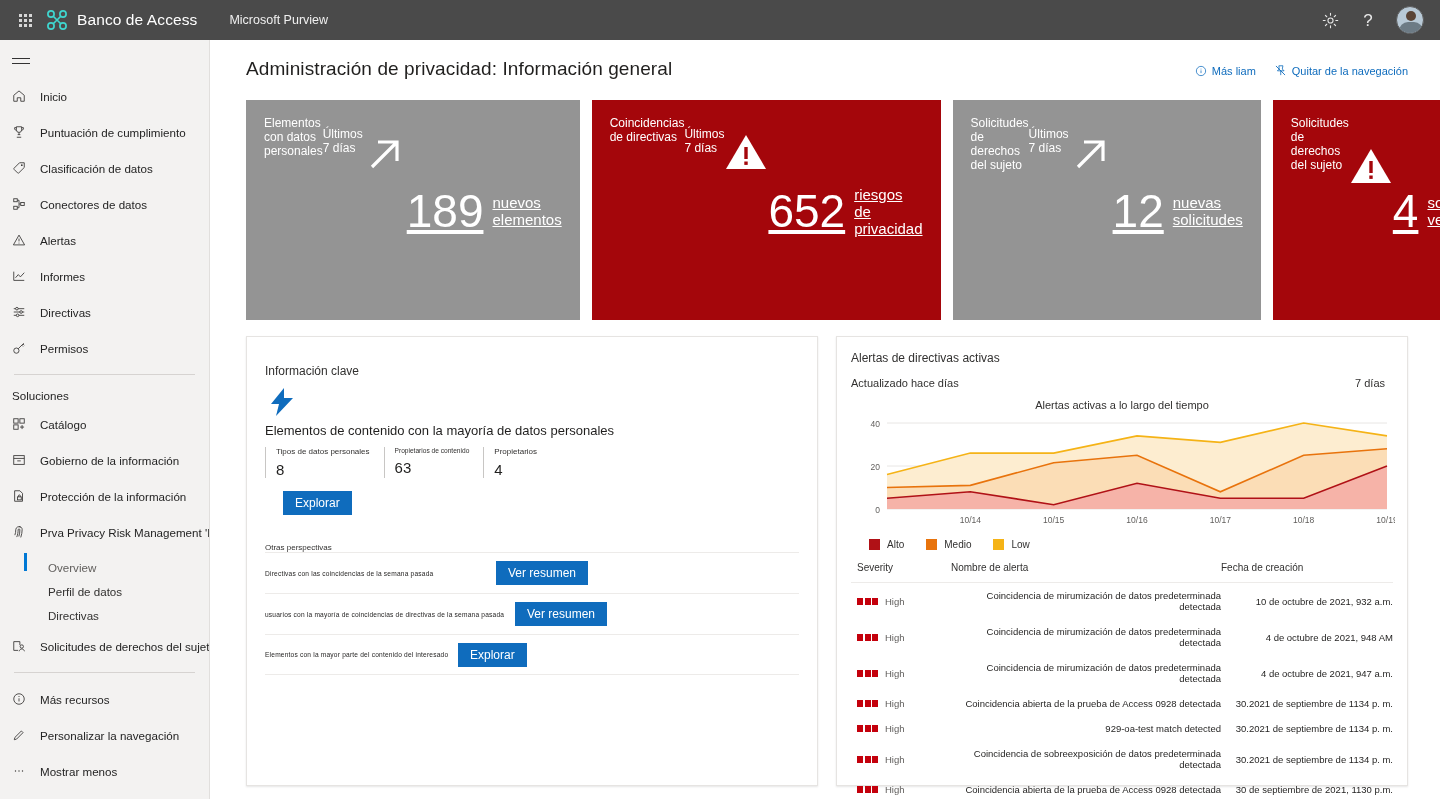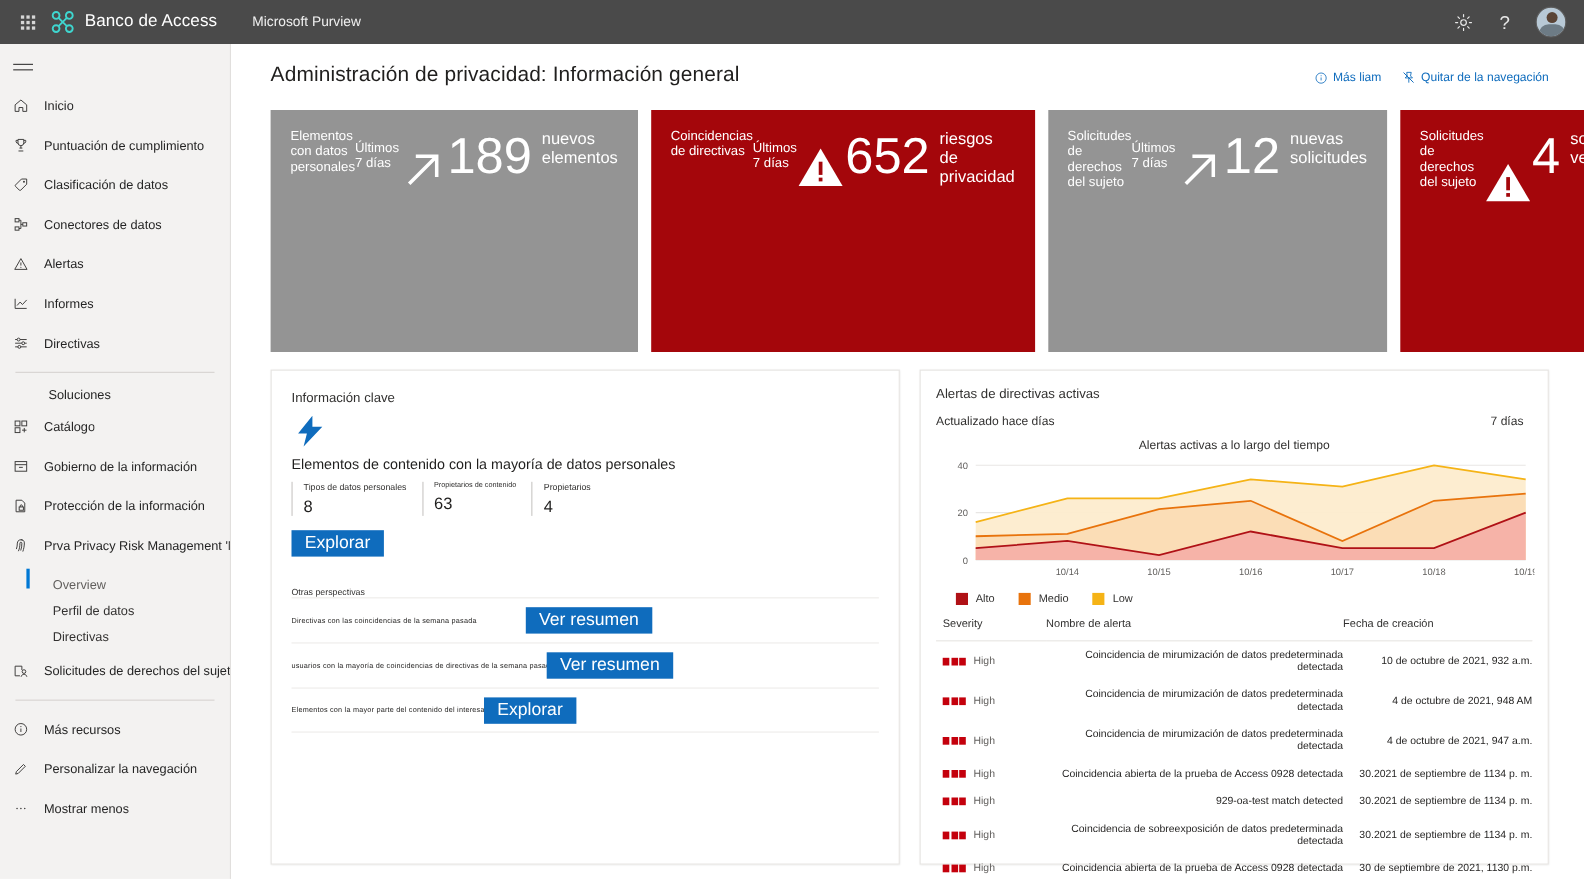--- a/index.html
+++ b/index.html
@@ -46,21 +46,21 @@
   .hamburger { height:34px; display:flex; align-items:center; padding-left:12px; cursor:pointer; }
   .hamburger .bars { width:18px; }
   .hamburger .bars i { display:block; height:1.4px; background:#333; margin:3.2px 0; }
   .navitem {
     height:36px; display:flex; align-items:center; padding-left:12px; cursor:pointer;
     font-size:11.6px; color:#242424; white-space:nowrap;
   }
   .navitem .ico { width:24px; flex:none; display:flex; align-items:center; justify-content:flex-start; color:#3b3a39; }
   .navitem .lbl { padding-left:4px; overflow:hidden; }
   .navsep { height:1px; background:#d6d3d1; margin:8px 14px 8px 14px; }
-  .navgroup { font-size:11.6px; color:#242424; padding:6px 0 4px 12px; font-weight:400;margin-left:32px; }
+  .navgroup { font-size:11.6px; color:#242424; padding:6px 0 4px 12px; font-weight:400; }
   .subitem {
     height:24px; display:flex; align-items:flex-end; font-size:11.6px; color:#323130;
     padding-left:48px; cursor:pointer; position:relative;
   }
   .subitem.sel { color:#605e5c; }
   .subitem.sel:before {
     content:""; position:absolute; left:24px; top:3px; bottom:3px; width:2.5px; background:#0078d4;
   }
 
   
@@ -77,45 +77,45 @@
   .kpis { display:flex; gap:12px; margin-top:20px; }
   .kpi {
     flex:1; height:220px; padding:16px 18px; color:#fff; position:relative;
     display:flex; flex-direction:row;
   }
   .kpi.grey { background:#949494; }
   .kpi.red  { background:#a4060b; }
   .kpi .k-title { font-size:12px; font-weight:400; }
   .kpi .k-sub { font-size:12px; margin-top:11px; }
   .kpi .k-icon { margin-top:16px; height:44px; }
-  .kpi .k-valrow { display:flex; align-items:flex-start; margin-top:2px; }
+  .kpi .k-valrow { display:flex; align-items:center; margin-top:2px;text-decoration:underline; }
   .kpi .k-val { font-size:46px; font-weight:300; line-height:1; }
   .kpi .k-unit { font-size:15px; margin-left:9px; }
   .arrow-up svg, .warn svg { display:block; }
 
   
   .panels { display:flex; gap:18px; margin-top:16px; }
   .panel { background:#fff; border:1px solid #e6e4e2; box-shadow:0 .6px 1.8px rgba(0,0,0,.10); }
-  .panel-left  { width:572px; height:450px; padding:17px 18px 0 18px; }
+  .panel-left  { width:572px; height:450px; padding:27px 18px 0 18px; }
   .panel-right { width:572px; height:450px; padding:14px 14px 0 14px; }
   .panel-h { font-size:12px; color:#323130; }
 
   .bolt { margin-top:7px; }
   .insight-title { font-size:13px; color:#201f1e; margin-top:0; font-weight:400; }
 
   .statrow { display:flex; margin-top:9px; }
   .stat { padding-left:10px; border-left:1.5px solid #c8c6c4; margin-right:14px; }
   .stat .s-lbl { font-size:8px; color:#323130; white-space:nowrap; }
   .stat .s-val { font-size:15px; color:#201f1e; margin-top:5px; }
   .stat.small .s-lbl { font-size:6.6px; }
 
   .btn {
-    background:#0f6cbd; color:#fff; border:none; font-size:16px;
+    background:#0f6cbd; color:#fff; border:none; font-size:12px;
     padding:0 12px; height:24px; cursor:pointer; font-family:"Liberation Sans", sans-serif;
-    display:inline-flex; align-items:center; justify-content:center;
+    display:inline-flex; align-items:center; justify-content:center;margin-left:18px;
   }
   .explore-top { margin-top:13px; }
 
   .otras { font-size:8px; color:#323130; margin-top:28px; }
   .orow {
     display:flex; align-items:center; height:41px;
     border-top:1px solid #edebe9; position:relative;
   }
   .orow:last-child { border-bottom:1px solid #edebe9; }
   .orow .o-lbl { font-size:6.6px; color:#201f1e; letter-spacing:.2px; white-space:nowrap; }
@@ -263,20 +263,29 @@
     <div class="navitem">
       <span class="ico">
         <svg width="14" height="14" viewBox="0 0 16 16">
             <path d="M2 4.2h12M2 8h12M2 11.8h12" stroke="#3b3a39" stroke-width="1"></path>
             <circle cx="5.6" cy="4.2" r="1.5" fill="#f3f2f1" stroke="#3b3a39" stroke-width="1"></circle>
             <circle cx="10.4" cy="8" r="1.5" fill="#f3f2f1" stroke="#3b3a39" stroke-width="1"></circle>
             <circle cx="6.4" cy="11.8" r="1.5" fill="#f3f2f1" stroke="#3b3a39" stroke-width="1"></circle>
           </svg>
       </span>
       <span class="lbl">Directivas</span>
+    </div>
+    <div class="navitem">
+      <span class="ico">
+        <svg width="14" height="14" viewBox="0 0 16 16">
+            <circle cx="5" cy="11" r="3" fill="none" stroke="#3b3a39" stroke-width="1"></circle>
+            <path d="M7.1 8.9 13.4 2.6M11.2 4.8l1.4 1.4M12.6 3.4 14 4.8" fill="none" stroke="#3b3a39" stroke-width="1"></path>
+          </svg>
+      </span>
+      <span class="lbl">Permisos</span>
     </div>
 
     <div class="navsep"></div>
     <div class="navgroup">Soluciones</div>
 
     <div class="navitem">
       <span class="ico">
         <svg width="14" height="14" viewBox="0 0 16 16">
             <rect x="2" y="2" width="5" height="5" fill="none" stroke="#3b3a39" stroke-width="1"></rect>
             <rect x="2" y="9" width="5" height="5" fill="none" stroke="#3b3a39" stroke-width="1"></rect>

